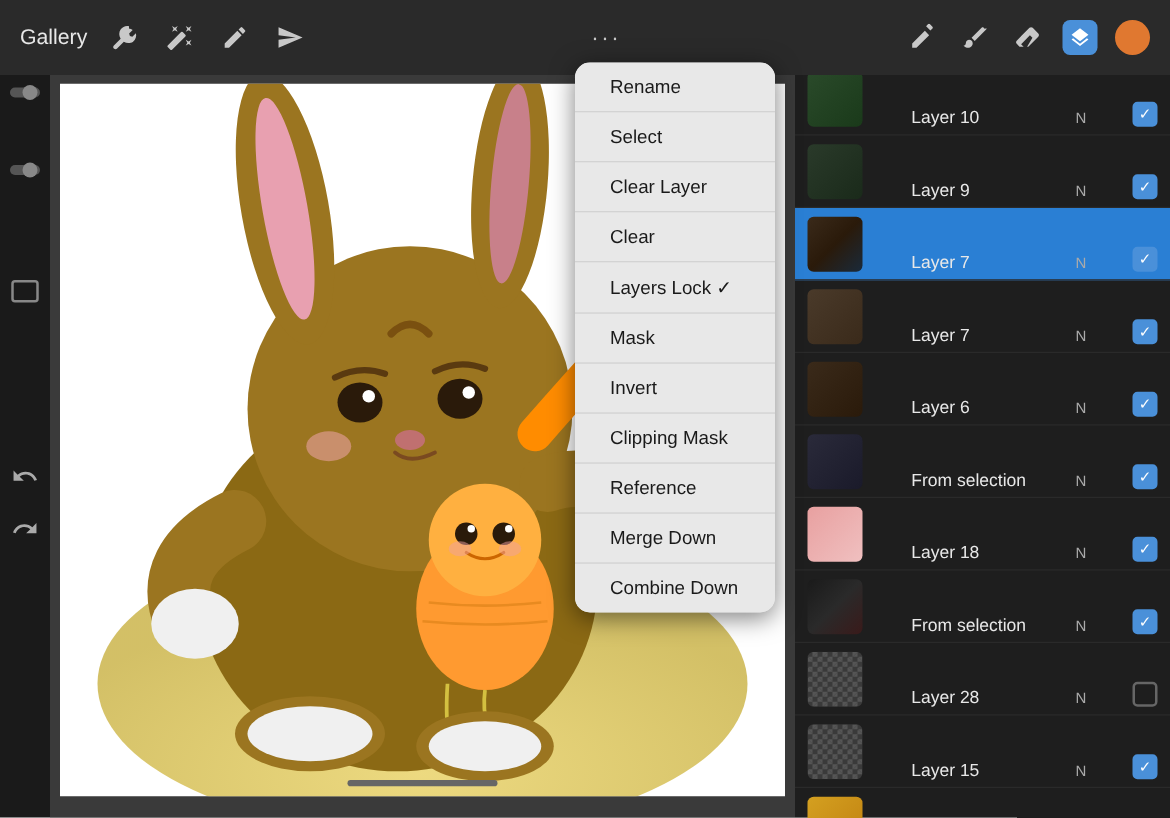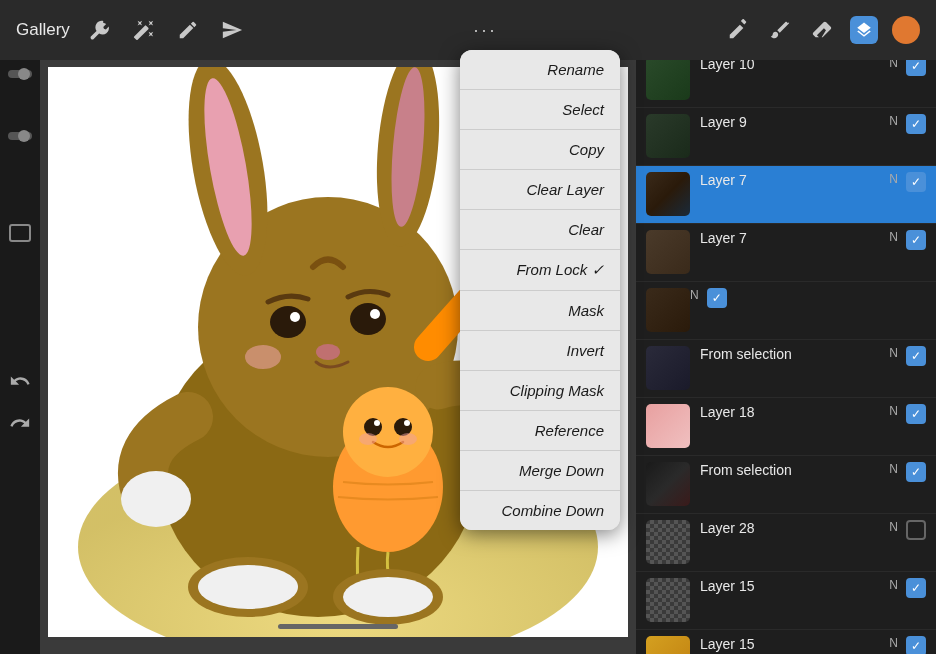--- a/index.html
+++ b/index.html
@@ -177,28 +177,27 @@
       top: 50px;
       left: 460px;
       width: 160px;
       background: #e8e8e8;
       border-radius: 12px;
       overflow: hidden;
       z-index: 200;
       box-shadow: 0 4px 20px rgba(0,0,0,0.5);
     }
     .context-menu-item {
-      padding: 11px 16px;
+      padding: 11px 28px;
       font-size: 15px;
       color: #1a1a1a;
       cursor: pointer;
-      text-align: right;
+      text-align: left;
       border-bottom: 1px solid #ccc;
       background: #e8e8e8;
-      font-style: italic;
     }
     .context-menu-item:last-child {
       border-bottom: none;
     }
 
     
     .layers-panel {
       position: absolute;
       top: 0;
       right: 0;
@@ -230,25 +229,26 @@
       cursor: pointer;
       color: #c8c8c8;
       font-size: 22px;
     }
     .layers-list {
       overflow-y: auto;
       height: calc(100% - 50px);
     }
     .layer-row {
       display: flex;
-      align-items: flex-start;
+      align-items: flex-end;
       padding: 6px 10px;
       border-bottom: 1px solid #2a2a2a;
       height: 58px;
       cursor: pointer;
+      gap: 29px;
     }
     .layer-row.active {
       background: #2a7fd4;
     }
     .layer-thumbnail {
       width: 44px;
       height: 44px;
       border-radius: 5px;
       background: #3a3a3a;
       flex-shrink: 0;
@@ -466,24 +466,23 @@
       <ellipse cx="340" cy="530" rx="45" ry="20" fill="#f0f0f0"></ellipse>
     </svg>
     <div class="canvas-scrollbar"></div>
   </div>
 </div>
 
 <div class="context-menu">
 
 <div class="context-menu-item">Rename</div>
     <div class="context-menu-item">Select</div>
-    <div class="context-menu-item">Copy</div>
     <div class="context-menu-item">Clear Layer</div>
     <div class="context-menu-item">Clear</div>
-    <div class="context-menu-item">From Lock ✓</div>
+    <div class="context-menu-item">Layers Lock ✓</div>
     <div class="context-menu-item">Mask</div>
     <div class="context-menu-item">Invert</div>
     <div class="context-menu-item">Clipping Mask</div>
     <div class="context-menu-item">Reference</div>
     <div class="context-menu-item">Merge Down</div>
     <div class="context-menu-item">Combine Down</div>
   </div>
 
 <div class="layers-panel">
   <div class="layers-header">
@@ -511,20 +510,21 @@
         <div class="layer-checkbox checked"></div>
       </div>
       <div class="layer-row">
         <div class="layer-thumbnail thumb-7"></div>
         <span class="layer-name">Layer 7</span>
         <span class="layer-mode">N</span>
         <div class="layer-checkbox checked"></div>
       </div>
       <div class="layer-row">
         <div class="layer-thumbnail thumb-6"></div>
+        <span class="layer-name">Layer 6</span>
         <span class="layer-mode">N</span>
         <div class="layer-checkbox checked"></div>
       </div>
       <div class="layer-row">
         <div class="layer-thumbnail thumb-sel1"></div>
         <span class="layer-name">From selection</span>
         <span class="layer-mode">N</span>
         <div class="layer-checkbox checked"></div>
       </div>
       <div class="layer-row">

